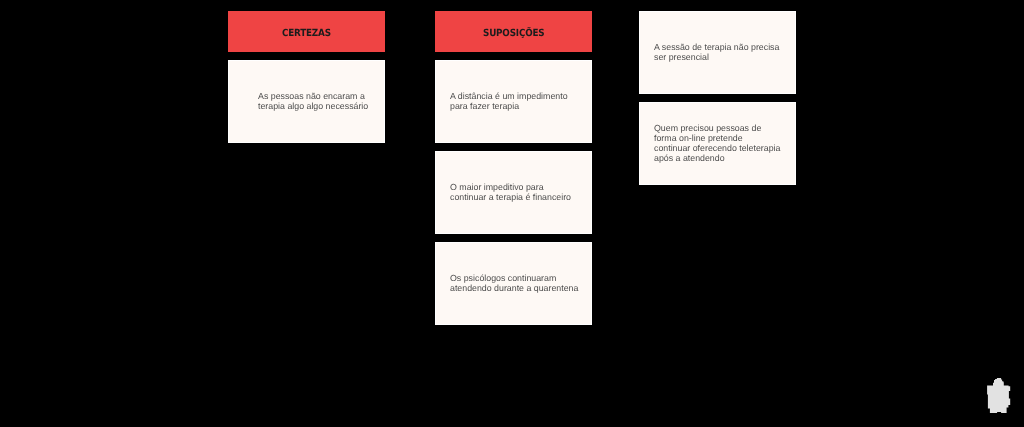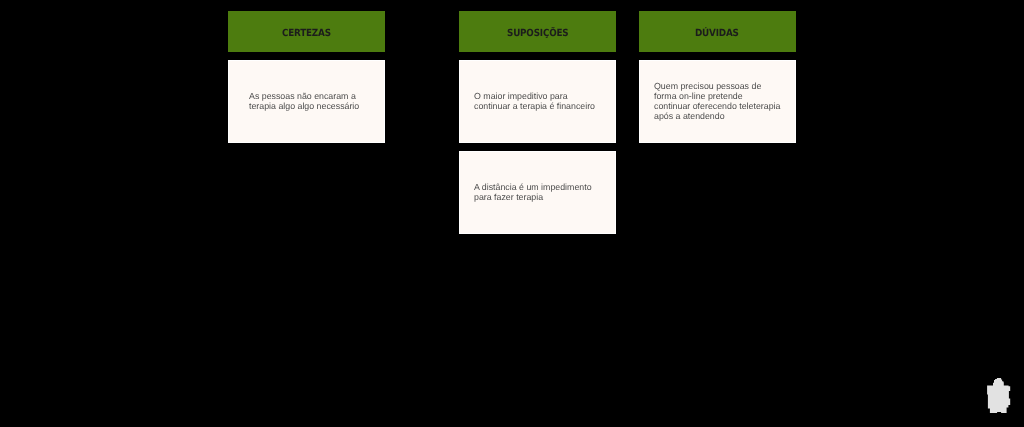--- a/index.html
+++ b/index.html
@@ -24,28 +24,28 @@
     top: 0;
     width: 1024px;
     height: 427px;
   }
   .column {
     position: absolute;
     top: 10.9px;
     width: 157.2px;
   }
   .col-0 { left: 227.6px; }
-  .col-1 { left: 459px; }
+  .col-1 { left: 435px; }
   .col-2 { left: 638.7px; }
 
   .col-header {
     box-sizing: border-box;
     width: 157.2px;
     height: 41.0px;
-    background: #4d7c0f;
+    background: #ef4444;
     display: flex;
     align-items: center;
     justify-content: center;
 
     margin-bottom: 7.9px;
   }
   .col-header-label {
     font-family: "DejaVu Sans", sans-serif;
     font-size: 9.8px;
     font-weight: bold;
@@ -61,21 +61,21 @@
     box-sizing: border-box;
     width: 157.2px;
     height: 83.2px;
     background: #fef9f5;
     border: 1.7px solid #ffffff;
     margin-bottom: 8.0px;
     display: flex;
     align-items: center;
     padding: 0 6px 0 14.0px;
   }
-  .col-0 .card { padding-left: 20px; }
+  .col-0 .card { padding-left: 20px; justify-content: center; }
   .card-text {
     position: relative;
     top: 0.2px;
     font-size: 8.82px;
     line-height: 9.85px;
     color: #4d4d4d;
     letter-spacing: 0px;
     white-space: pre;
   }
   .tline { display: block; }
@@ -98,30 +98,33 @@
     <div class="card">
       <div class="card-text"><span class="tline">As pessoas não encaram a</span><span class="tline">terapia algo algo necessário</span></div>
     </div>
   </div>
 
   <div class="column col-1">
     <div class="col-header">
       <span class="col-header-label">SUPOSIÇÕES</span>
     </div>
     <div class="card">
+      <div class="card-text"><span class="tline">A distância é um impedimento</span><span class="tline">para fazer terapia</span></div>
+    </div>
+    <div class="card">
       <div class="card-text"><span class="tline">O maior impeditivo para</span><span class="tline">continuar a terapia é financeiro</span></div>
     </div>
     <div class="card">
-      <div class="card-text"><span class="tline">A distância é um impedimento</span><span class="tline">para fazer terapia</span></div>
+      <div class="card-text"><span class="tline">Os psicólogos continuaram</span><span class="tline">atendendo durante a quarentena</span></div>
     </div>
   </div>
 
   <div class="column col-2">
-    <div class="col-header">
-      <span class="col-header-label">DÚVIDAS</span>
+    <div class="card">
+      <div class="card-text"><span class="tline">A sessão de terapia não precisa</span><span class="tline">ser presencial</span></div>
     </div>
     <div class="card">
       <div class="card-text"><span class="tline">Quem precisou pessoas de</span><span class="tline">forma on-line pretende</span><span class="tline">continuar oferecendo teleterapia</span><span class="tline">após a atendendo</span></div>
     </div>
   </div>
 
   <div class="watermark">
     <svg width="26" height="38" viewBox="0 0 26 38" aria-hidden="true">
         <path d="M 10.9 1.9 L 15.1 1.9 L 15.1 3.6 L 16.1 3.6 L 16.1 5.3 L 17.4 5.3 L 17.4 6.3 L 17.8 6.3 L 17.8 9.4 L 22.6 9.4 L 22.6 10.2 L 24.2 10.2 L 24.2 14.9 L 22.9 14.9 L 22.9 22.5 L 24.2 22.5 L 24.2 29.0 L 22.4 29.0 L 22.4 31.6 L 20.6 31.6 L 20.6 36.9 L 15.1 36.9 L 15.1 36.0 L 11.1 36.0 L 11.1 36.9 L 3.9 36.9 L 3.9 32.6 L 1.9 32.6 L 1.9 18.5 L 1.1 18.5 L 1.1 9.4 L 7.0 9.4 L 7.0 6.7 L 8.0 6.7 L 8.0 3.9 L 9.1 3.9 L 9.1 2.9 L 10.9 2.9 Z" fill="#e2e2e2"></path>
       </svg>

